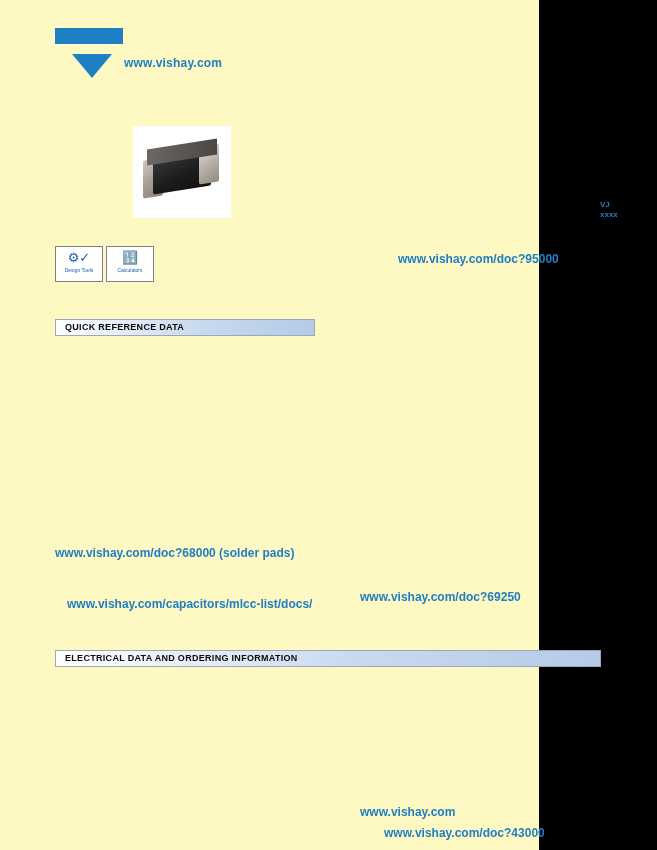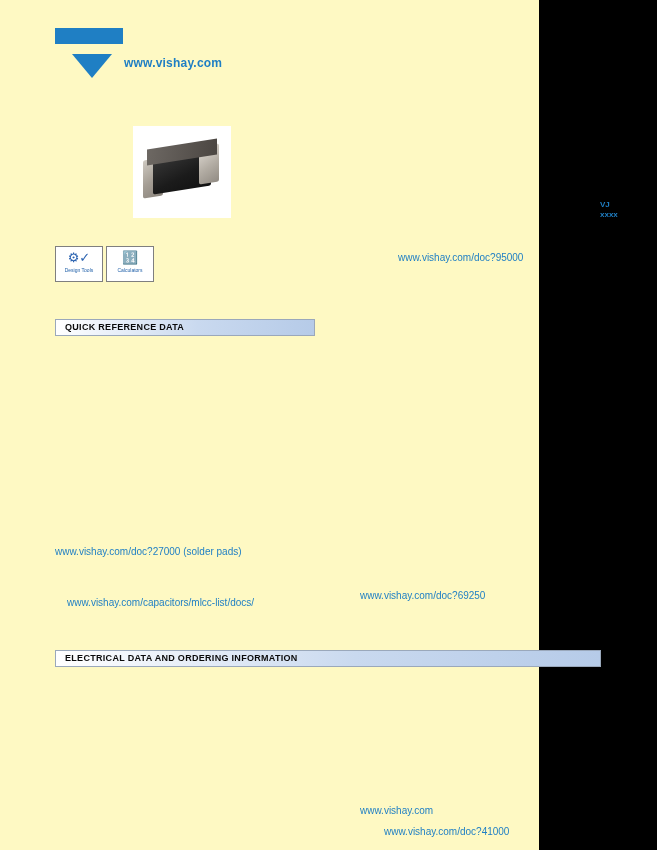--- a/index.html
+++ b/index.html
@@ -132,22 +132,22 @@
     font-size: 5px;
     color: #1f5fa8;
     line-height: 7px;
     white-space: nowrap;
   }
   #tool-design { left: 55px; top: 246px; }
   #tool-calc   { left: 106px; top: 246px; }
   .link-blue {
     position: absolute;
     color: #1f7fc4;
-    font-size: 10px;
-    font-weight: normal;
+    font-size: 12px;
+    font-weight: bold;
     text-decoration: none;
     white-space: nowrap;
   }
   #link-features { left: 398px; top: 252px; }
   #link-appnote  { left: 55px; top: 546px; }
   #link-docs     { left: 67px; top: 597px; }
   #link-pkg      { left: 360px; top: 590px; }
   #link-foot1    { left: 360px; top: 805px; }
   #link-foot2    { left: 384px; top: 826px; }
   
@@ -194,25 +194,25 @@
     <span class="tb-icon">⚙✓</span>
     <span class="tb-label">Design Tools</span>
   </div>
 
   <div class="tool-btn" id="tool-calc">
     <span class="tb-icon">🔢</span>
     <span class="tb-label">Calculators</span>
   </div>
 
   <a class="link-blue" id="link-features" href="#">www.vishay.com/doc?95000</a>
-  <a class="link-blue" id="link-appnote" href="#">www.vishay.com/doc?27000 (solder pads)</a>
+  <a class="link-blue" id="link-appnote" href="#">www.vishay.com/doc?68000 (solder pads)</a>
   <a class="link-blue" id="link-docs" href="#">www.vishay.com/capacitors/mlcc-list/docs/</a>
   <a class="link-blue" id="link-pkg" href="#">www.vishay.com/doc?69250</a>
   <a class="link-blue" id="link-foot1" href="#">www.vishay.com</a>
-  <a class="link-blue" id="link-foot2" href="#">www.vishay.com/doc?41000</a>
+  <a class="link-blue" id="link-foot2" href="#">www.vishay.com/doc?43000</a>
 
   <div class="section-bar" id="bar-quick">
     <span class="st">QUICK REFERENCE DATA</span>
   </div>
 
   <div class="section-bar" id="bar-elec">
     <span class="st">ELECTRICAL DATA AND ORDERING INFORMATION</span>
   </div>
 
 </div>

